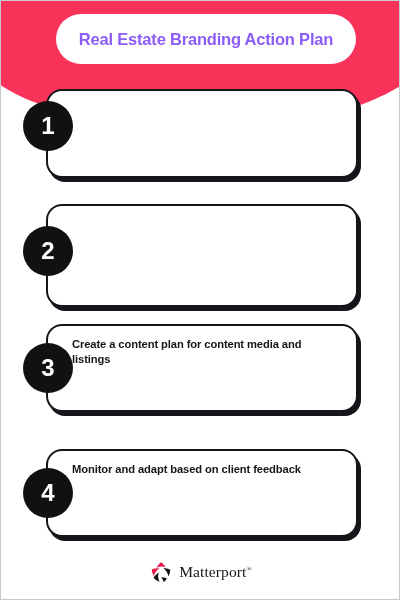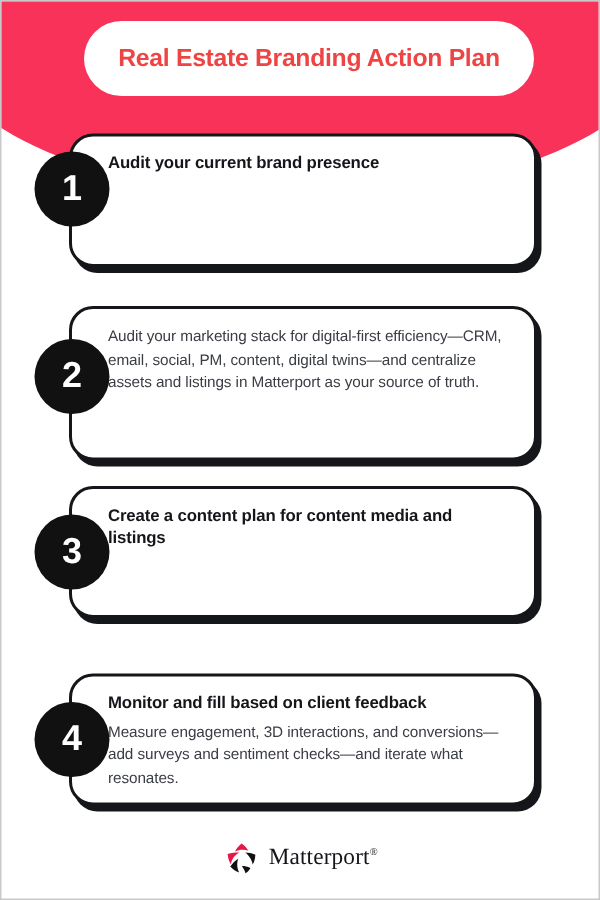--- a/index.html
+++ b/index.html
@@ -47,21 +47,21 @@
     border-radius: 25px;
     display: flex;
     align-items: center;
     justify-content: center;
     z-index: 3;
   }
 
   .title-text {
     font-size: 16.5px;
     font-weight: bold;
-    color: #ef4444;
+    color: #8b5cf6;
     letter-spacing: -0.2px;
     white-space: nowrap;
   }
 
   
   .steps {
     position: absolute;
     left: 0;
     top: 0;
     width: 400px;
@@ -158,43 +158,40 @@
   <div class="banner"></div>
 
   <div class="title-pill">
     <span class="title-text">Real Estate Branding Action Plan</span>
   </div>
 
   <div class="steps">
 
     <div class="step" style="top:88px;">
       <div class="card" style="top:0; height:89px;">
-        <div class="card-title">Audit your current brand presence</div>
       </div>
       <div class="badge" style="top:12px;">1</div>
     </div>
 
     <div class="step" style="top:203px;">
       <div class="card" style="top:0; height:103px;">
-        <div class="card-body">Audit your marketing stack for digital-first efficiency—CRM, email, social, PM, content, digital twins—and centralize assets and listings in Matterport as your source of truth.</div>
       </div>
       <div class="badge" style="top:22px;">2</div>
     </div>
 
     <div class="step" style="top:323px;">
       <div class="card" style="top:0; height:88px;">
         <div class="card-title">Create a content plan for content media and listings</div>
       </div>
       <div class="badge" style="top:19px;">3</div>
     </div>
 
     <div class="step" style="top:448px;">
       <div class="card" style="top:0; height:88px;">
-        <div class="card-title">Monitor and fill based on client feedback</div>
-        <div class="card-body">Measure engagement, 3D interactions, and conversions—add surveys and sentiment checks—and iterate what resonates.</div>
+        <div class="card-title">Monitor and adapt based on client feedback</div>
       </div>
       <div class="badge" style="top:19px;">4</div>
     </div>
 
   </div>
 
   <div class="footer">
     <svg class="logo-mark" viewBox="0 0 100 100">
       <path d="M50 6 C41 14 34 22 30 31 C38 27 46 25 54 25 C60 25 66 26 71 28 C66 19 59 12 50 6 Z" fill="#e8174a"></path>
       <path d="M8 38 C9 50 12 60 18 69 C19 60 23 52 29 45 C33 40 38 36 43 33 C32 33 19 34 8 38 Z" fill="#e8174a"></path>

